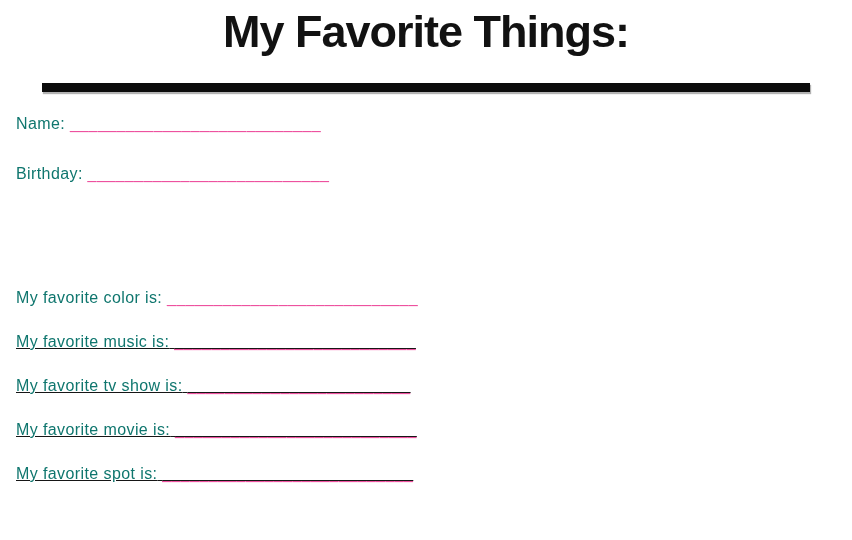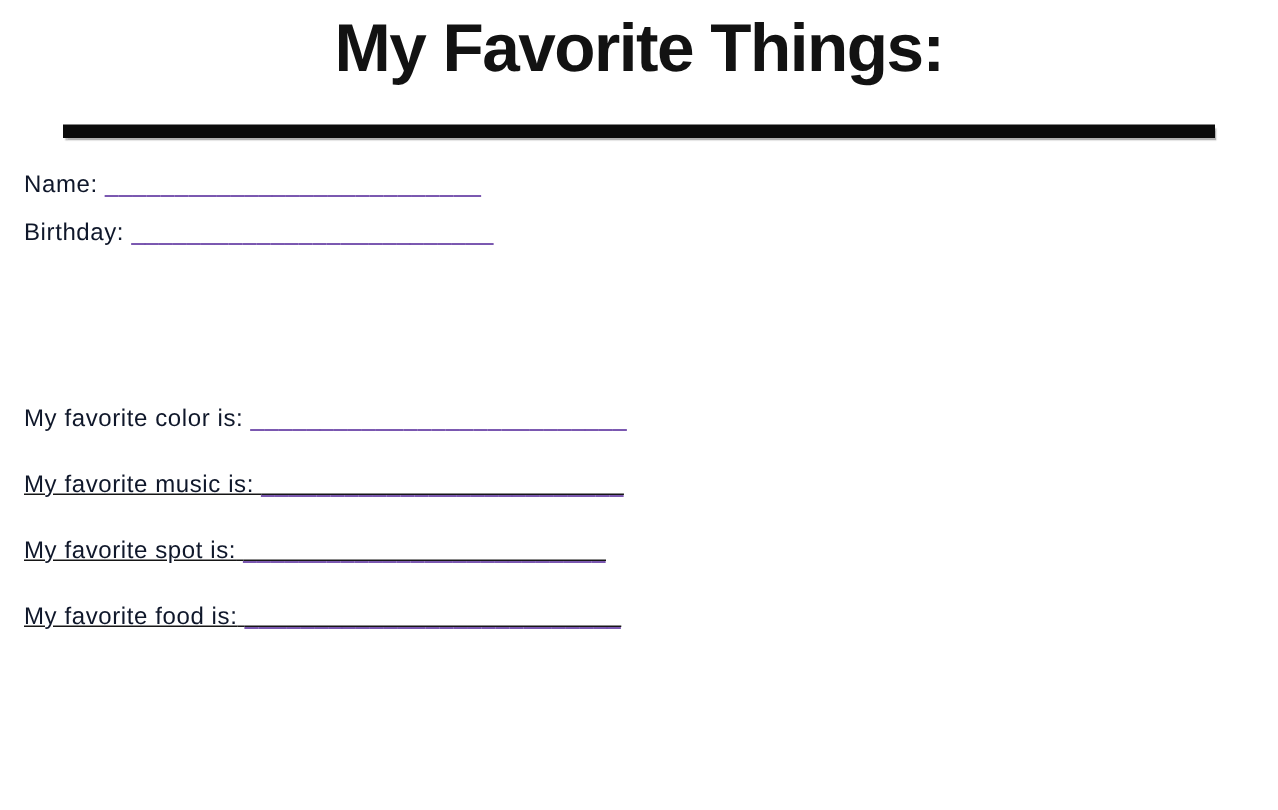--- a/index.html
+++ b/index.html
@@ -34,25 +34,25 @@
   }
   .form {
     margin: 21px 0 0 16px;
   }
   .row {
     font-size: 16px;
     line-height: 22px;
     letter-spacing: 0.4px;
     white-space: nowrap;
   }
-  .row.gap-mid    { margin-top: 10px; }  
+  .row.gap-mid    { margin-top: 28px; }  
   .row.gap-large  { margin-top: 102px; }  
   .row.gap-fav    { margin-top: 22px; text-decoration: underline; }  
-  .label { color: #0f172a; }
-  .blank { color: #4c1d95; }
+  .label { color: #0f766e; }
+  .blank { color: #ec4899; }
 </style>
 </head>
 <body>
 
 <div class="page">
 
   <h1 class="title">My Favorite Things:</h1>
 
   <div class="rule"></div>
 
@@ -71,27 +71,31 @@
     <div class="row gap-large">
       <span class="label">My favorite color is:</span>
       <span class="blank">___________________________</span>
     </div>
 
     <div class="row gap-fav">
       <span class="label">My favorite music is:</span>
       <span class="blank">__________________________</span>
     </div>
 
+    <div class="row gap-fav">
+      <span class="label">My favorite tv show is:</span>
+      <span class="blank">________________________</span>
+    </div>
 
     <div class="row gap-fav">
-      <span class="label">My favorite spot is:</span>
+      <span class="label">My favorite movie is:</span>
       <span class="blank">__________________________</span>
     </div>
 
 
     <div class="row gap-fav">
-      <span class="label">My favorite food is:</span>
+      <span class="label">My favorite spot is:</span>
       <span class="blank">___________________________</span>
     </div>
 
 
   </div>
 </div>
 
 </body></html>

